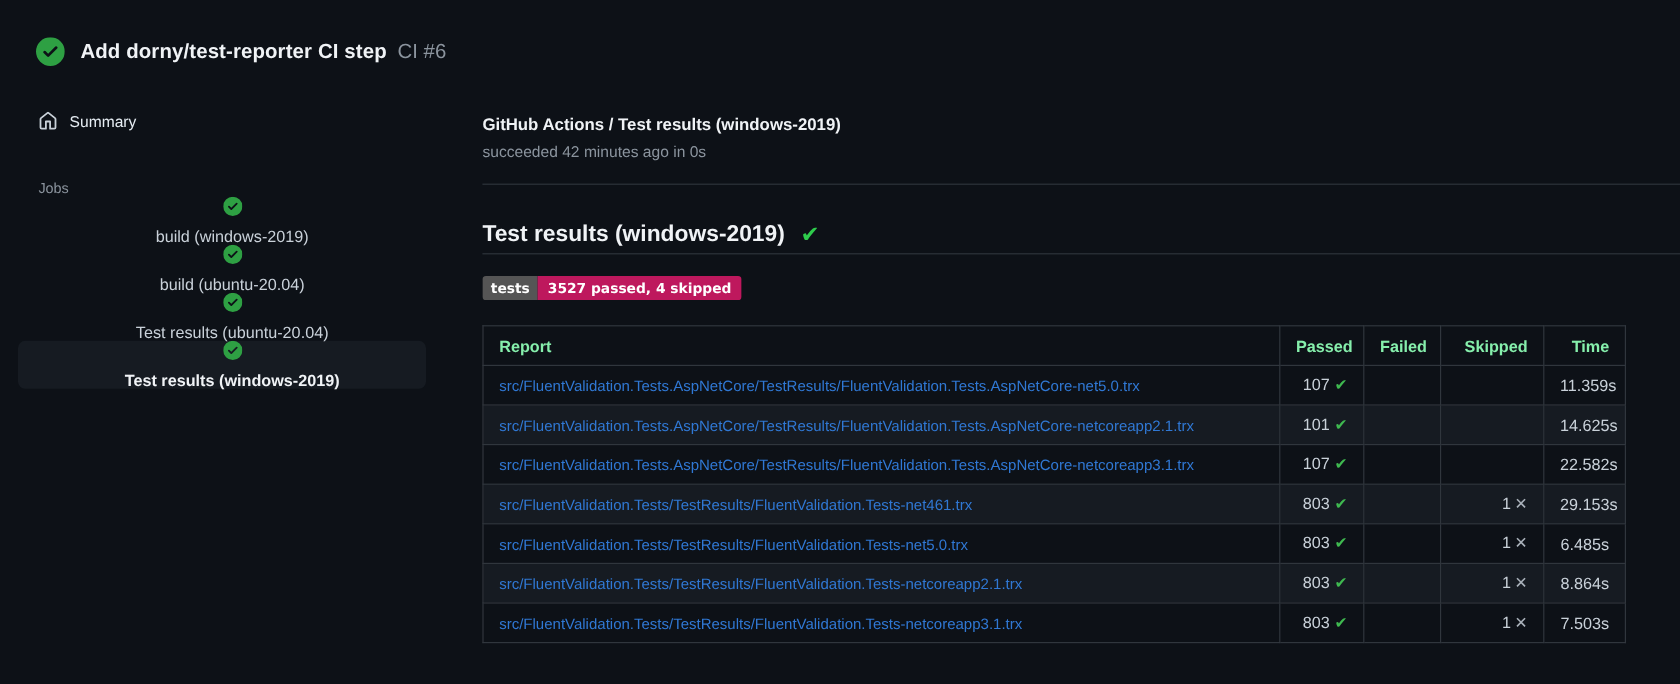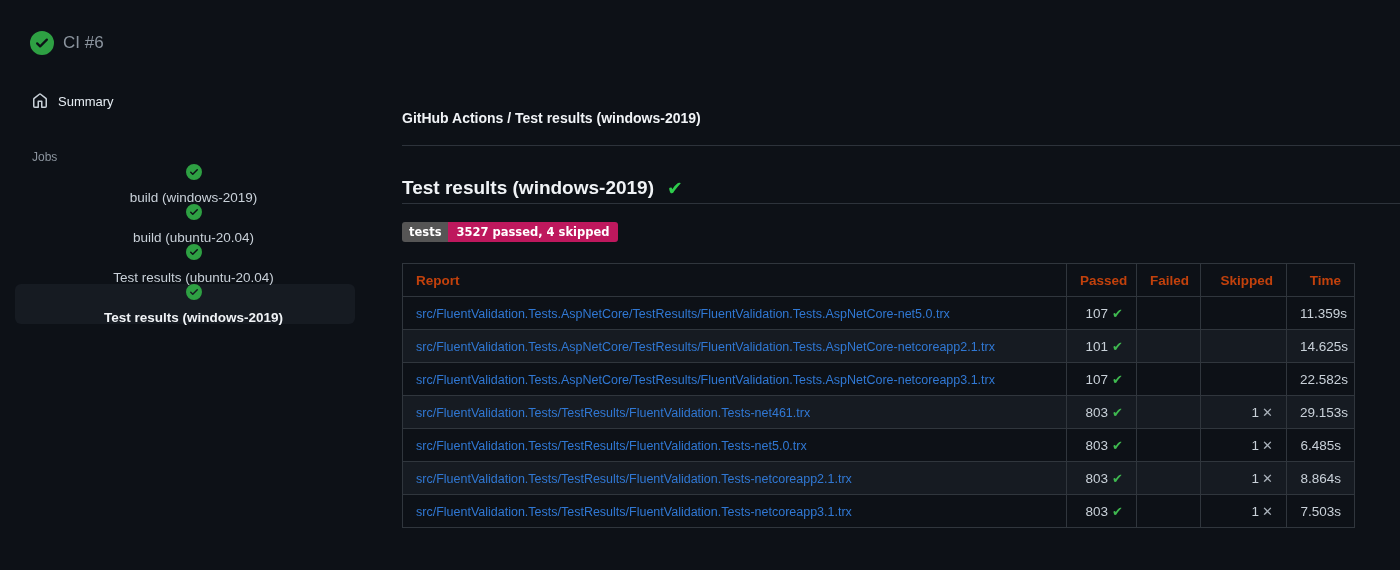--- a/index.html
+++ b/index.html
@@ -18,52 +18,53 @@
   .layout { display:flex; align-items:flex-start; }
   .sidebar { width:402px; flex:none; padding-left:15px; }
   .summary-item { display:flex; align-items:center; gap:10px; padding-left:17px; margin-top:33px; height:24px; font-size:13px; color:#e6edf3; cursor:pointer; }
   .jobs-label { margin-top:37px; padding-left:17px; font-size:12px; color:#8b949e; }
   .job-item { width:340px; height:40px; display:flex; align-items:center; gap:10px; padding-left:17px; border-radius:6px; font-size:13.5px; color:#c9d1d9; cursor:pointer;flex-direction:column; }
   .job-item:first-of-type { margin-top:10px; }
   .job-item.selected { background:#161b22; font-weight:700; color:#f0f3f6; }
   .job-item svg, .summary-item svg { flex:none; }
   
   .main { flex:1; padding-top:39px; }
-  .check-title { font-size:14px; font-weight:700; color:#f0f3f6;margin-top:15px; }
+  .check-title { font-size:14px; font-weight:700; color:#f0f3f6; }
   .check-status { font-size:13px; color:#8b949e; margin-top:8px; }
   .divider { border-bottom:1px solid #2d333b; margin-top:19px; }
   .section-head { margin-top:29px; height:26px; display:flex; align-items:center; gap:13px; font-size:19px; font-weight:700; color:#f0f3f6; }
   .head-check { color:#2ecc4c; font-size:19px; font-weight:700; }
   .divider2 { border-bottom:1px solid #2d333b; margin-top:2px; }
   
   .badge { display:inline-flex; margin-top:18px; height:20px; border-radius:3px; overflow:hidden;
            font-family:"DejaVu Sans","Liberation Sans",sans-serif; font-size:11.5px; font-weight:600; color:#ffffff; }
   .badge-label { background:#555555; line-height:20px; padding:0 7px; }
   .badge-value { background:#be185d; line-height:20px; padding:0 8px; }
   
   .results-table { margin-top:21px; border-collapse:collapse; table-layout:fixed; width:952px; font-size:13.5px; }
   .results-table th, .results-table td { border:1px solid #30363d; height:33px; padding:0 13px; overflow:hidden; white-space:nowrap; }
-  .results-table th { color:#c2410c; font-weight:700; text-align:right;margin-left:24px; }
+  .results-table th { color:#86efac; font-weight:700; text-align:right;margin-left:24px; }
   .results-table th.col-report { text-align:left; }
   .results-table tbody tr { background:#0d1117; }
   .results-table tbody tr:nth-child(even) { background:#161b22; }
   td.report a { color:#3078d4; font-size:12.5px; text-decoration:none; }
   td.num { text-align:right; color:#c9d1d9; }
   .check-glyph { color:#3fb950; font-weight:700; font-size:13px; margin-left:4px; }
   .x-glyph { color:#aab2bb; font-weight:700; font-size:13px; margin-left:3px; }
   .col-report { width:664px; } .col-passed { width:70px; } .col-failed { width:64px; }
   .col-skipped { width:86px; } .col-time { width:68px; }
 </style>
 </head>
 <body>
 
 <div class="app-header">
   <svg width="24" height="24" viewBox="0 0 16 16">
     <path fill="#2ea043" d="M8 16A8 8 0 1 1 8 0a8 8 0 0 1 0 16Zm3.78-9.72a.751.751 0 0 0-.018-1.042.751.751 0 0 0-1.042-.018L6.75 9.19 5.28 7.72a.751.751 0 0 0-1.042.018.751.751 0 0 0-.018 1.042l2 2a.75.75 0 0 0 1.06 0Z"></path>
   </svg>
+  <span class="run-title">Add dorny/test-reporter CI step</span>
   <span class="run-number">CI #6</span>
 </div>
 
 <div class="layout">
 
   <div class="sidebar">
     <div class="summary-item">
       <svg width="16" height="16" viewBox="0 0 16 16">
         <path fill="#c9d1d9" d="M6.906.664a1.749 1.749 0 0 1 2.187 0l5.25 4.2c.415.332.657.835.657 1.367v7.019A1.75 1.75 0 0 1 13.25 15h-3.5a.75.75 0 0 1-.75-.75V9H7v5.25a.75.75 0 0 1-.75.75h-3.5A1.75 1.75 0 0 1 1 13.25V6.23c0-.531.242-1.034.657-1.366l5.25-4.2Zm1.25 1.171a.25.25 0 0 0-.312 0l-5.25 4.2a.25.25 0 0 0-.094.196v7.019c0 .138.112.25.25.25H5.5V8.25a.75.75 0 0 1 .75-.75h3.5a.75.75 0 0 1 .75.75v5.25h2.75a.25.25 0 0 0 .25-.25V6.23a.25.25 0 0 0-.094-.195l-5.25-4.2Z"></path>
       </svg>
@@ -93,20 +94,21 @@
     <div class="job-item selected">
       <svg width="16" height="16" viewBox="0 0 16 16">
           <path fill="#2ea043" d="M8 16A8 8 0 1 1 8 0a8 8 0 0 1 0 16Zm3.78-9.72a.751.751 0 0 0-.018-1.042.751.751 0 0 0-1.042-.018L6.75 9.19 5.28 7.72a.751.751 0 0 0-1.042.018.751.751 0 0 0-.018 1.042l2 2a.75.75 0 0 0 1.06 0Z"></path>
         </svg>
       <span>Test results (windows-2019)</span>
     </div>
   </div>
 
   <div class="main">
     <div class="check-title">GitHub Actions / Test results (windows-2019)</div>
+    <div class="check-status">succeeded 42 minutes ago in 0s</div>
     <div class="divider"></div>
 
     <div class="section-head">
       <span>Test results (windows-2019)</span>
       <span class="head-check">✔</span>
     </div>
     <div class="divider2"></div>
 
     <div class="badge">
       <span class="badge-label">tests</span>

